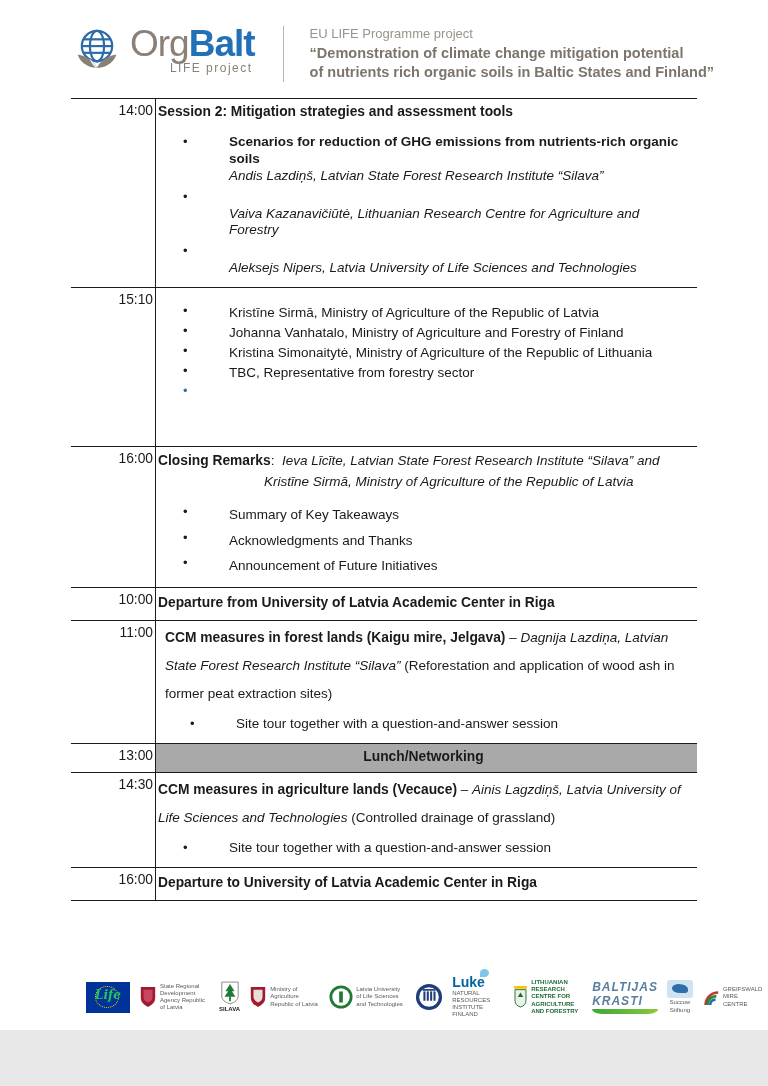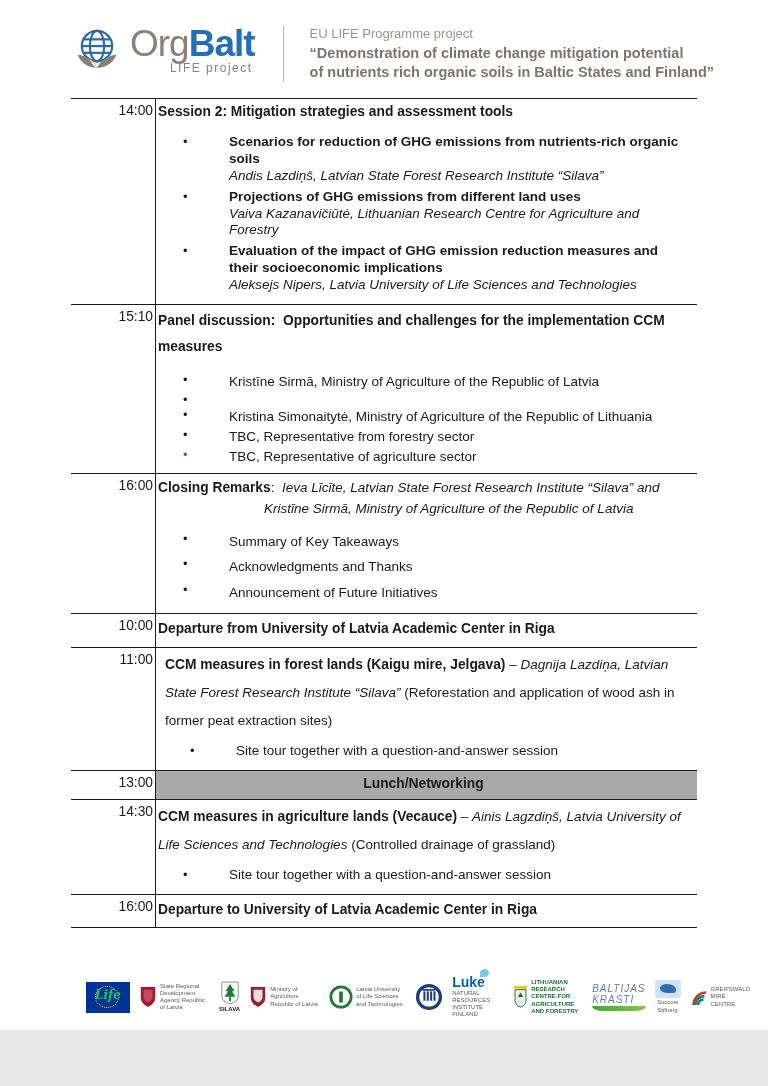--- a/index.html
+++ b/index.html
@@ -66,21 +66,21 @@
   .footer { margin:auto 28px 10px 86px; display:flex; align-items:center; gap:9px; height:46px; }
   .logo { display:flex; align-items:center; gap:3px; }
   .cap { font-size:6px; line-height:1.2; color:#5a5a5a; }
   .cap.w { width:50px; }
   .eu-flag { position:relative; width:44px; height:31px; background:#003399; flex:none; }
   .eu-ring { position:absolute; left:9px; top:4px; width:24px; height:22px; border:1.5px dotted #ffcc00; border-radius:50%; }
   .eu-life { position:absolute; left:0; right:0; top:6px; text-align:center; color:#22c55e; font-style:italic; font-weight:700; font-size:12px; font-family:"DejaVu Serif", serif; }
   .luke-word { color:#0065a0; font-weight:700; font-size:14px; line-height:13px; position:relative;text-align:center; }
   .luke-bub { position:absolute; right:-4px; top:-7px; width:9px; height:8px; background:#7fc5e8; border-radius:50% 50% 50% 0; }
   .cap.green { color:#1c6b34; font-weight:700; width:52px; }
-  .bk-text { color:#5a7f9e; font-size:10px; letter-spacing:1px; font-style:italic; }
+  .bk-text { color:#5a7f9e; font-size:12px; letter-spacing:1px; font-style:italic;font-weight:bold; }
   .bk-swoosh { height:5px; border-radius:0 0 10px 10px / 0 0 5px 5px; background:linear-gradient(90deg,#39a935,#8dc63f); margin-top:1px; }
   .succow-img { width:26px; height:18px; background:#cfe3f2; border-radius:3px; position:relative; overflow:hidden; flex:none; }
   .succow-img::after { content:""; position:absolute; left:5px; top:4px; width:16px; height:9px; background:#2f6ea8; border-radius:60% 80% 40% 70%; }
 </style>
 </head>
 <body>
 
 <div class="page">
 
   <div class="header">
@@ -118,53 +118,52 @@
       <div class="tcell">14:00</div>
       <div class="ccell">
         <p class="title-b">Session 2: Mitigation strategies and assessment tools</p>
         <div class="blist">
           <div class="bullet">
             <span class="dot">•</span>
             <span class="btxt"><b>Scenarios for reduction of GHG emissions from nutrients-rich organic soils</b><br><i>Andis Lazdiņš, Latvian State Forest Research Institute “Silava”</i></span>
           </div>
           <div class="bullet">
             <span class="dot">•</span>
-            <span class="btxt"><b>Projections of GHG emissions from different land uses</b><br><i>Vaiva Kazanavičiūtė, Lithuanian Research Centre for Agriculture and Forestry</i></span>
+            <span class="btxt"><br><i>Vaiva Kazanavičiūtė, Lithuanian Research Centre for Agriculture and Forestry</i></span>
           </div>
           <div class="bullet">
             <span class="dot">•</span>
-            <span class="btxt"><b>Evaluation of the impact of GHG emission reduction measures and their socioeconomic implications</b><br><i>Aleksejs Nipers, Latvia University of Life Sciences and Technologies</i></span>
+            <span class="btxt"><br><i>Aleksejs Nipers, Latvia University of Life Sciences and Technologies</i></span>
           </div>
         </div>
       </div>
     </div>
 
     <div class="row row-min-160">
       <div class="tcell">15:10</div>
       <div class="ccell">
-        <p class="title-b panel-title">Panel discussion:  Opportunities and challenges for the implementation CCM measures</p>
         <div class="blist spaced">
           <div class="bullet">
               <span class="dot">•</span>
               <span class="btxt">Kristīne Sirmā, Ministry of Agriculture of the Republic of Latvia</span>
             </div>
           <div class="bullet">
               <span class="dot">•</span>
+              <span class="btxt">Johanna Vanhatalo, Ministry of Agriculture and Forestry of Finland</span>
             </div>
           <div class="bullet">
               <span class="dot">•</span>
               <span class="btxt">Kristina Simonaitytė, Ministry of Agriculture of the Republic of Lithuania</span>
             </div>
           <div class="bullet">
               <span class="dot">•</span>
               <span class="btxt">TBC, Representative from forestry sector</span>
             </div>
           <div class="bullet">
               <span class="dot blue">•</span>
-              <span class="btxt">TBC, Representative of agriculture sector</span>
             </div>
         </div>
       </div>
     </div>
 
     <div class="row row-min-110">
       <div class="tcell">16:00</div>
       <div class="ccell">
         <p class="closing-line"><b>Closing Remarks</b><span>:  </span><i>Ieva Līcīte, Latvian State Forest Research Institute “Silava” and</i><br><i class="ind2">Kristīne Sirmā, Ministry of Agriculture of the Republic of Latvia</i></p>
         <div class="blist wide">

